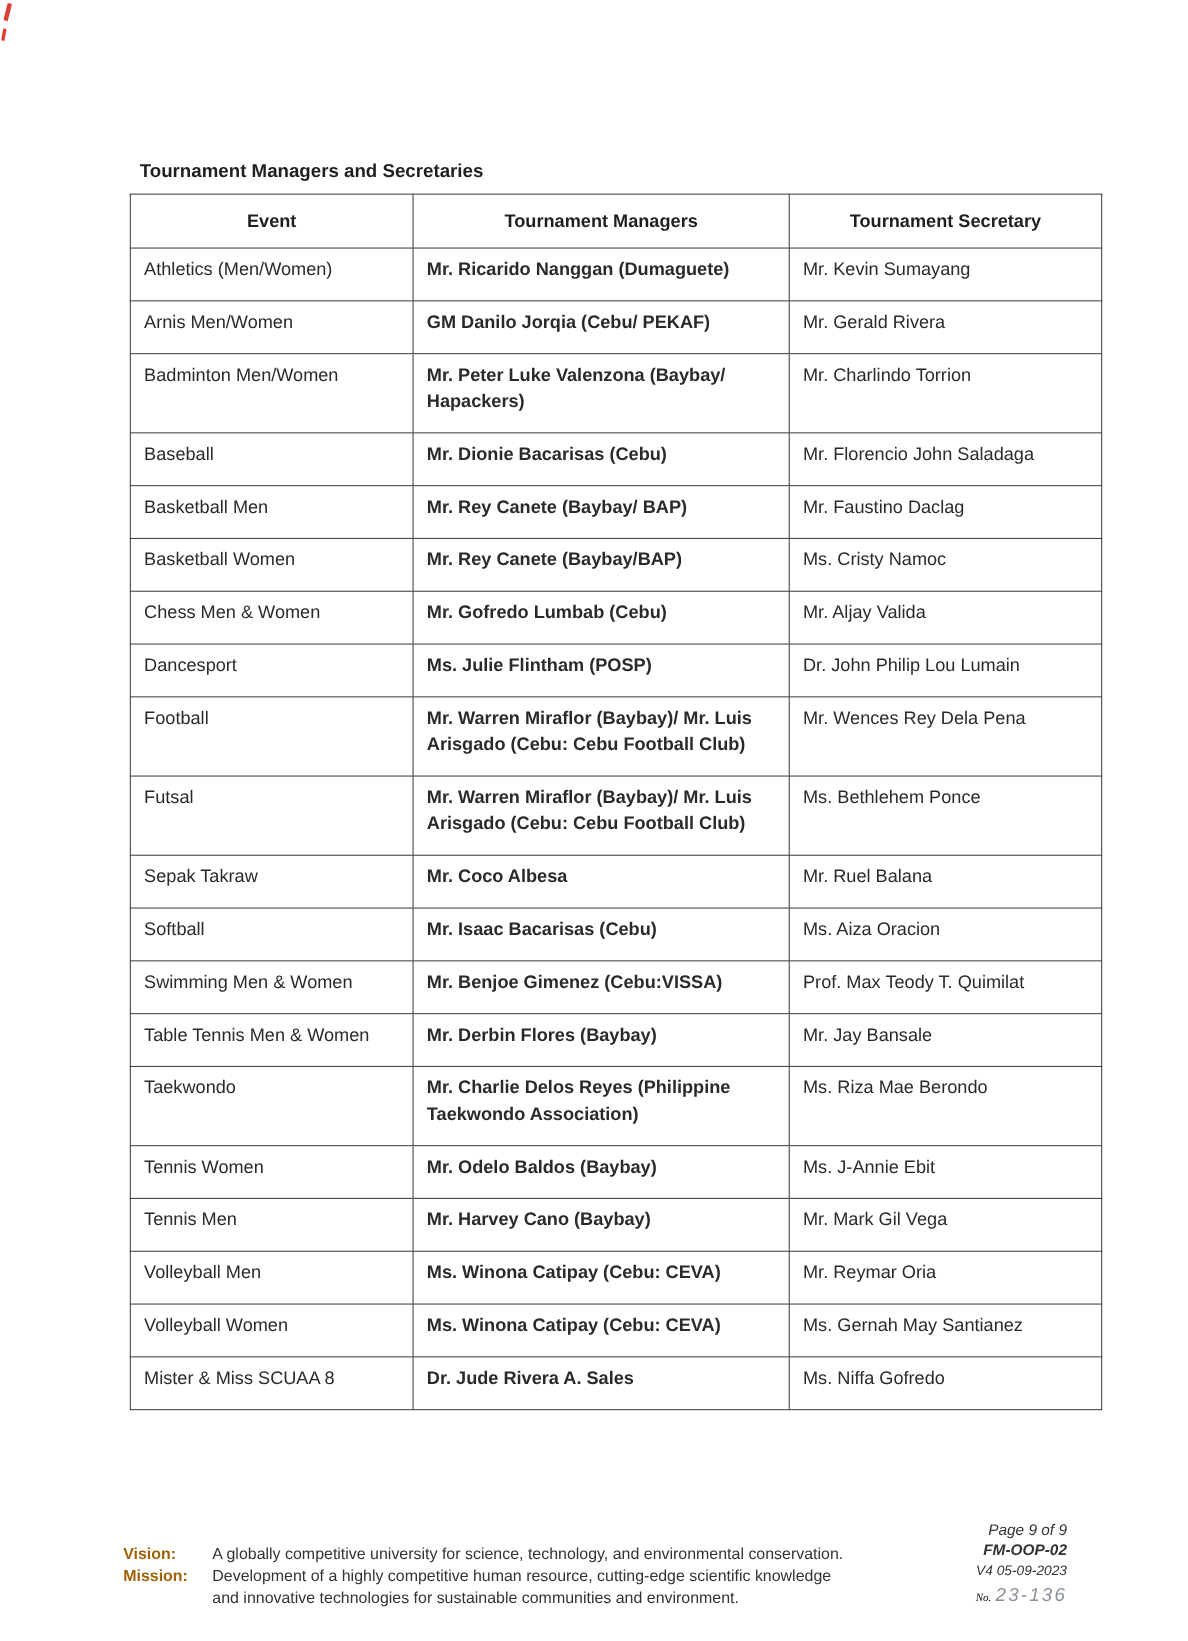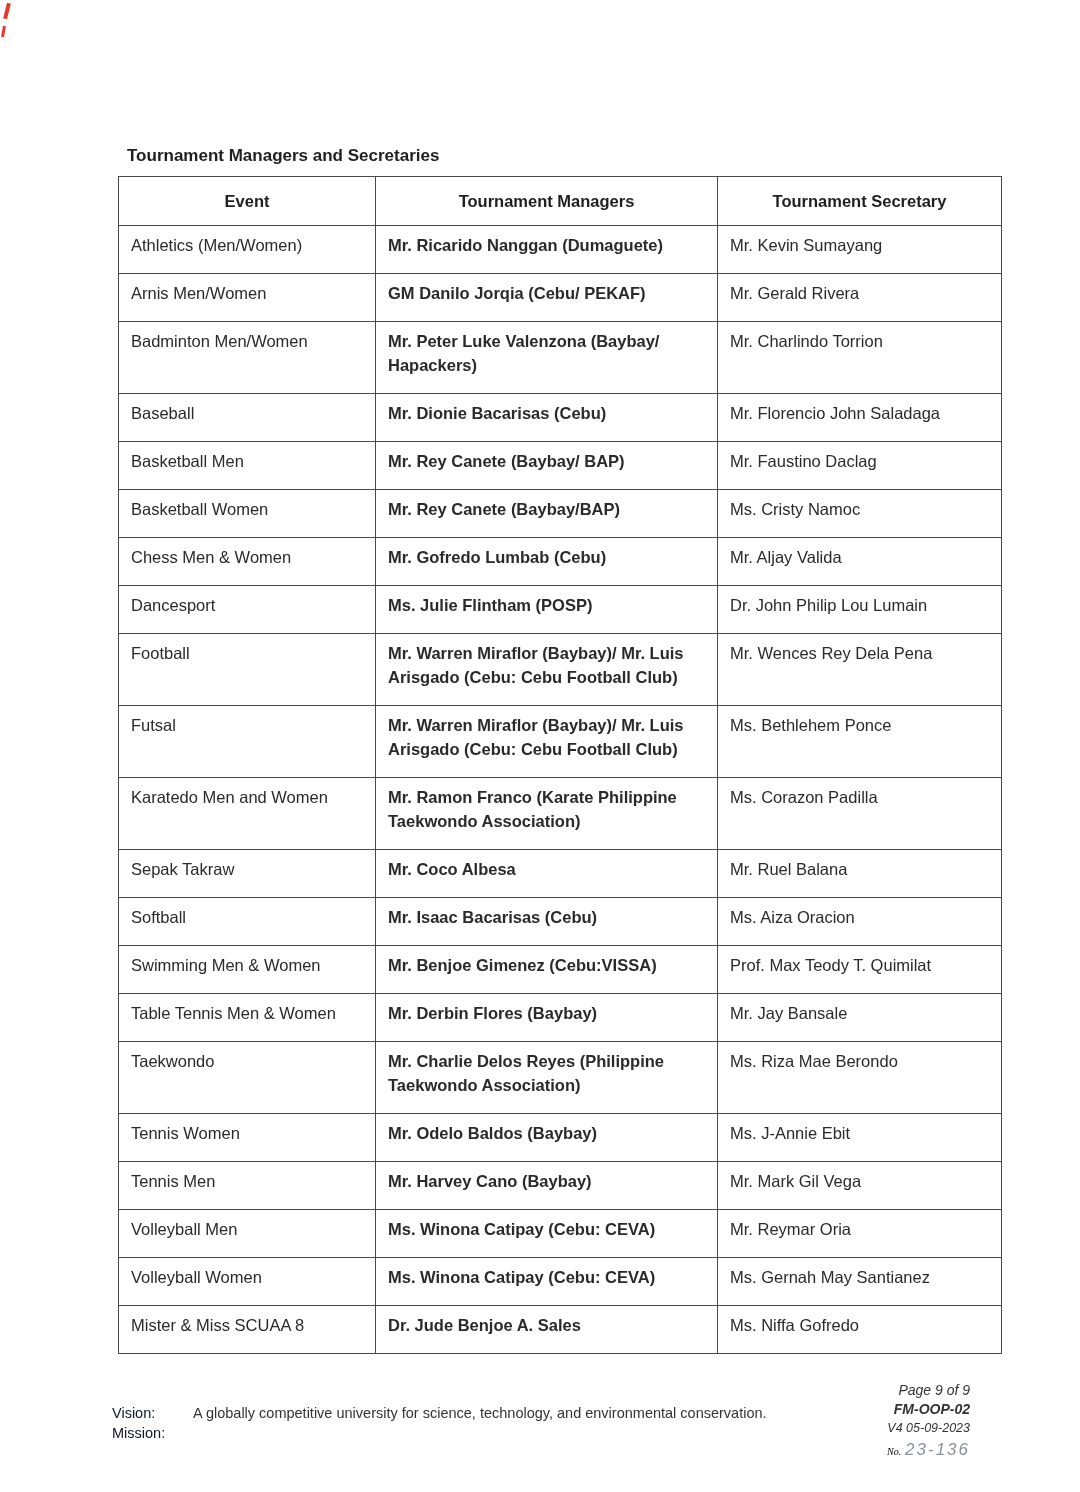--- a/index.html
+++ b/index.html
@@ -73,24 +73,24 @@
     align-items: flex-start;
   }
   .footer-left {
     margin-top: 22px;
     font-size: 14.5px;
     line-height: 20px;
     color: #333;
   }
   .footer-row { display: flex; }
   .flabel {
-    font-weight: normal;
+    font-weight: bold;
     width: 81px;
     flex: 0 0 81px;
-    color: #0f172a;
+    color: #a16207;
   }
   .ftext { max-width: 585px; }
   .footer-right {
     text-align: right;
     font-size: 14px;
     line-height: 19px;
     color: #333;
     flex: 0 0 auto;
   }
   .page-num { font-style: italic; }
@@ -174,25 +174,20 @@
           <td class="col0">Football</td>
           <td class="col1">Mr. Warren Miraflor (Baybay)/ Mr. Luis Arisgado (Cebu: Cebu Football Club)</td>
           <td class="col2">Mr. Wences Rey Dela Pena</td>
         </tr>
         <tr>
           <td class="col0">Futsal</td>
           <td class="col1">Mr. Warren Miraflor (Baybay)/ Mr. Luis Arisgado (Cebu: Cebu Football Club)</td>
           <td class="col2">Ms. Bethlehem Ponce</td>
         </tr>
         <tr>
-          <td class="col0">Karatedo Men and Women</td>
-          <td class="col1">Mr. Ramon Franco (Karate Philippine Taekwondo Association)</td>
-          <td class="col2">Ms. Corazon Padilla</td>
-        </tr>
-        <tr>
           <td class="col0">Sepak Takraw</td>
           <td class="col1">Mr. Coco Albesa</td>
           <td class="col2">Mr. Ruel Balana</td>
         </tr>
         <tr>
           <td class="col0">Softball</td>
           <td class="col1">Mr. Isaac Bacarisas (Cebu)</td>
           <td class="col2">Ms. Aiza Oracion</td>
         </tr>
         <tr>
@@ -225,34 +220,35 @@
           <td class="col1">Ms. Winona Catipay (Cebu: CEVA)</td>
           <td class="col2">Mr. Reymar Oria</td>
         </tr>
         <tr>
           <td class="col0">Volleyball Women</td>
           <td class="col1">Ms. Winona Catipay (Cebu: CEVA)</td>
           <td class="col2">Ms. Gernah May Santianez</td>
         </tr>
         <tr>
           <td class="col0">Mister &amp; Miss SCUAA 8</td>
-          <td class="col1">Dr. Jude Benjoe A. Sales</td>
+          <td class="col1">Dr. Jude Rivera A. Sales</td>
           <td class="col2">Ms. Niffa Gofredo</td>
         </tr>
       </tbody>
     </table>
 
   <div class="footer">
     <div class="footer-left">
       <div class="footer-row">
         <span class="flabel">Vision:</span>
         <span class="ftext">A globally competitive university for science, technology, and environmental conservation.</span>
       </div>
       <div class="footer-row">
         <span class="flabel">Mission:</span>
+        <span class="ftext">Development of a highly competitive human resource, cutting-edge scientific knowledge and innovative technologies for sustainable communities and environment.</span>
       </div>
     </div>
     <div class="footer-right">
       <div class="page-num">Page 9 of 9</div>
       <div class="form-code">FM-OOP-02</div>
       <div class="version">V4 05-09-2023</div>
       <div class="doc-no">
         <span class="no-label">No.</span>
         <span class="doc-number">23-136</span>
       </div>

